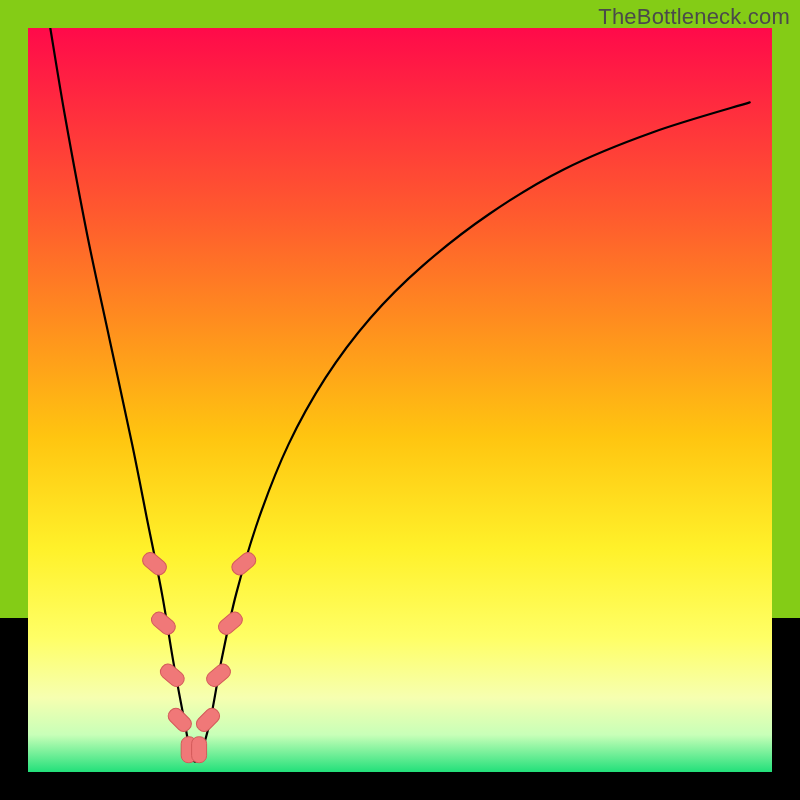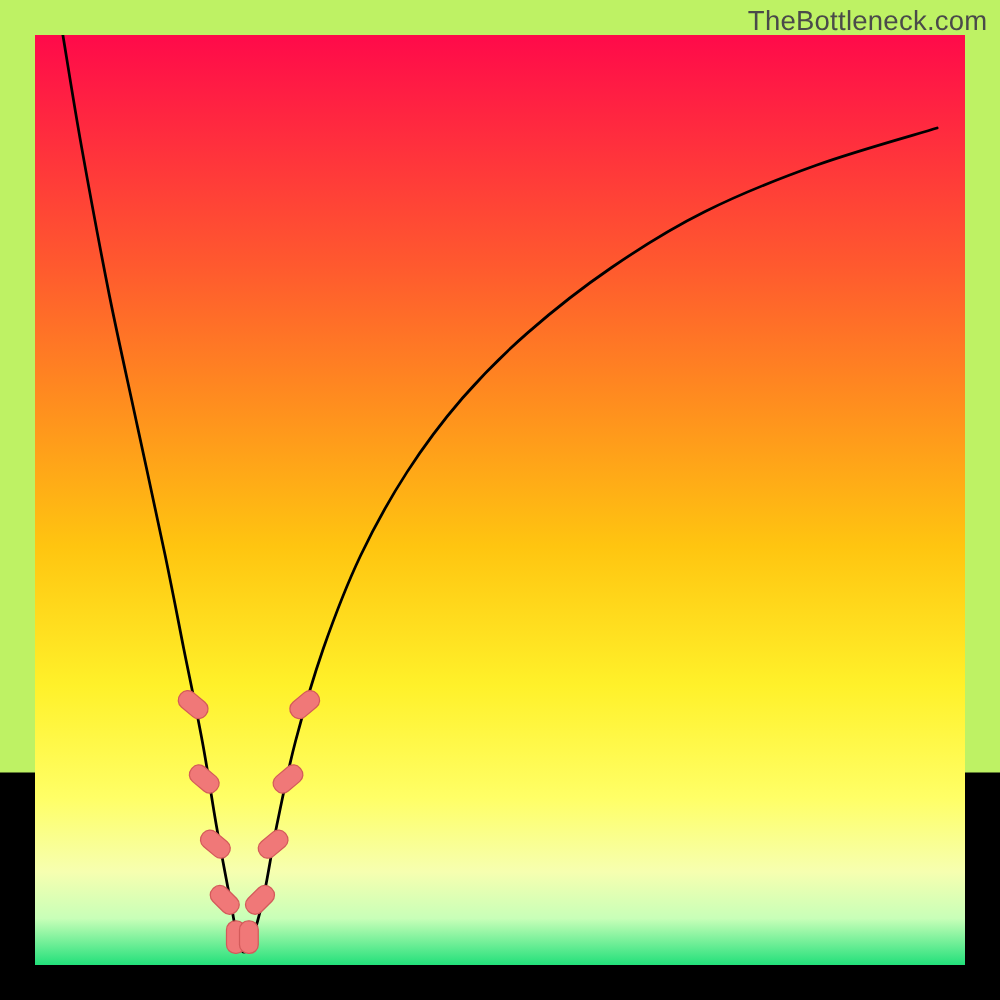--- a/index.html
+++ b/index.html
@@ -8,21 +8,21 @@
     width: 800px;
     height: 800px;
     overflow: hidden;
     background: #000;
     font-family: Arial, Helvetica, sans-serif;
   }
   .frame {
     position: relative;
     width: 800px;
     height: 618px;
-    background: #bef264;
+    background: #84cc16;
   }
   .plot-area {
     position: absolute;
     left: 28px;
     top: 28px;
     width: 744px;
     height: 744px;
     overflow: hidden;
   }
   .gradient-bg {

